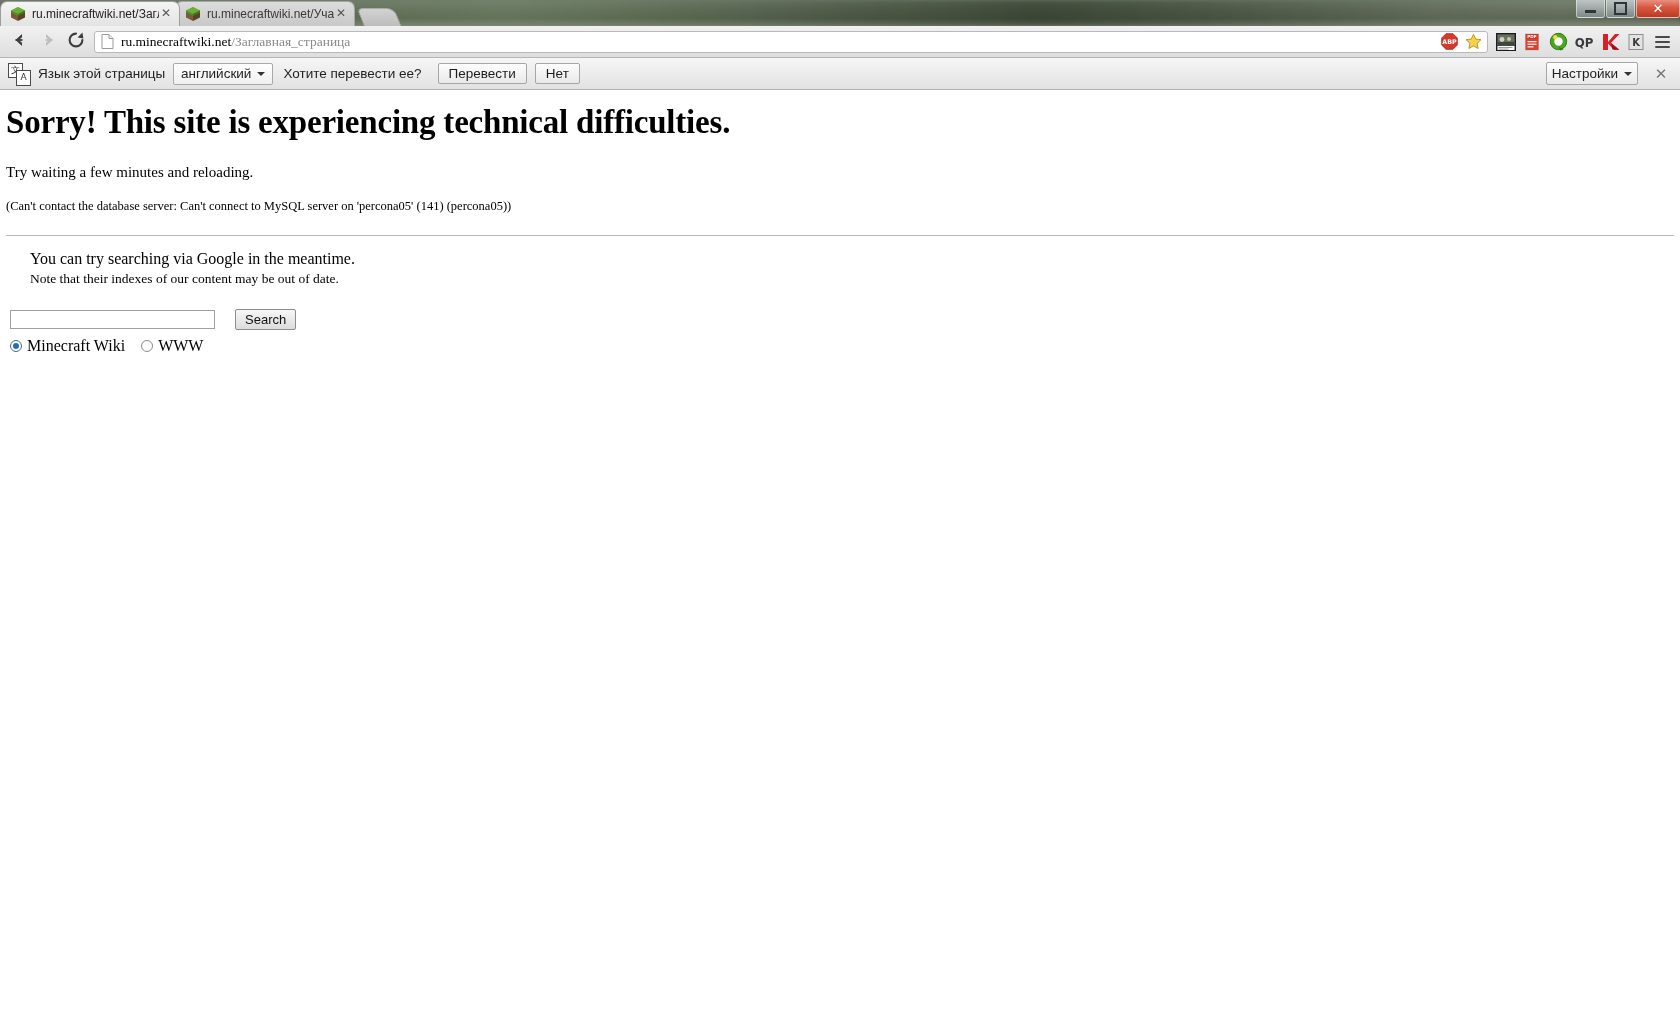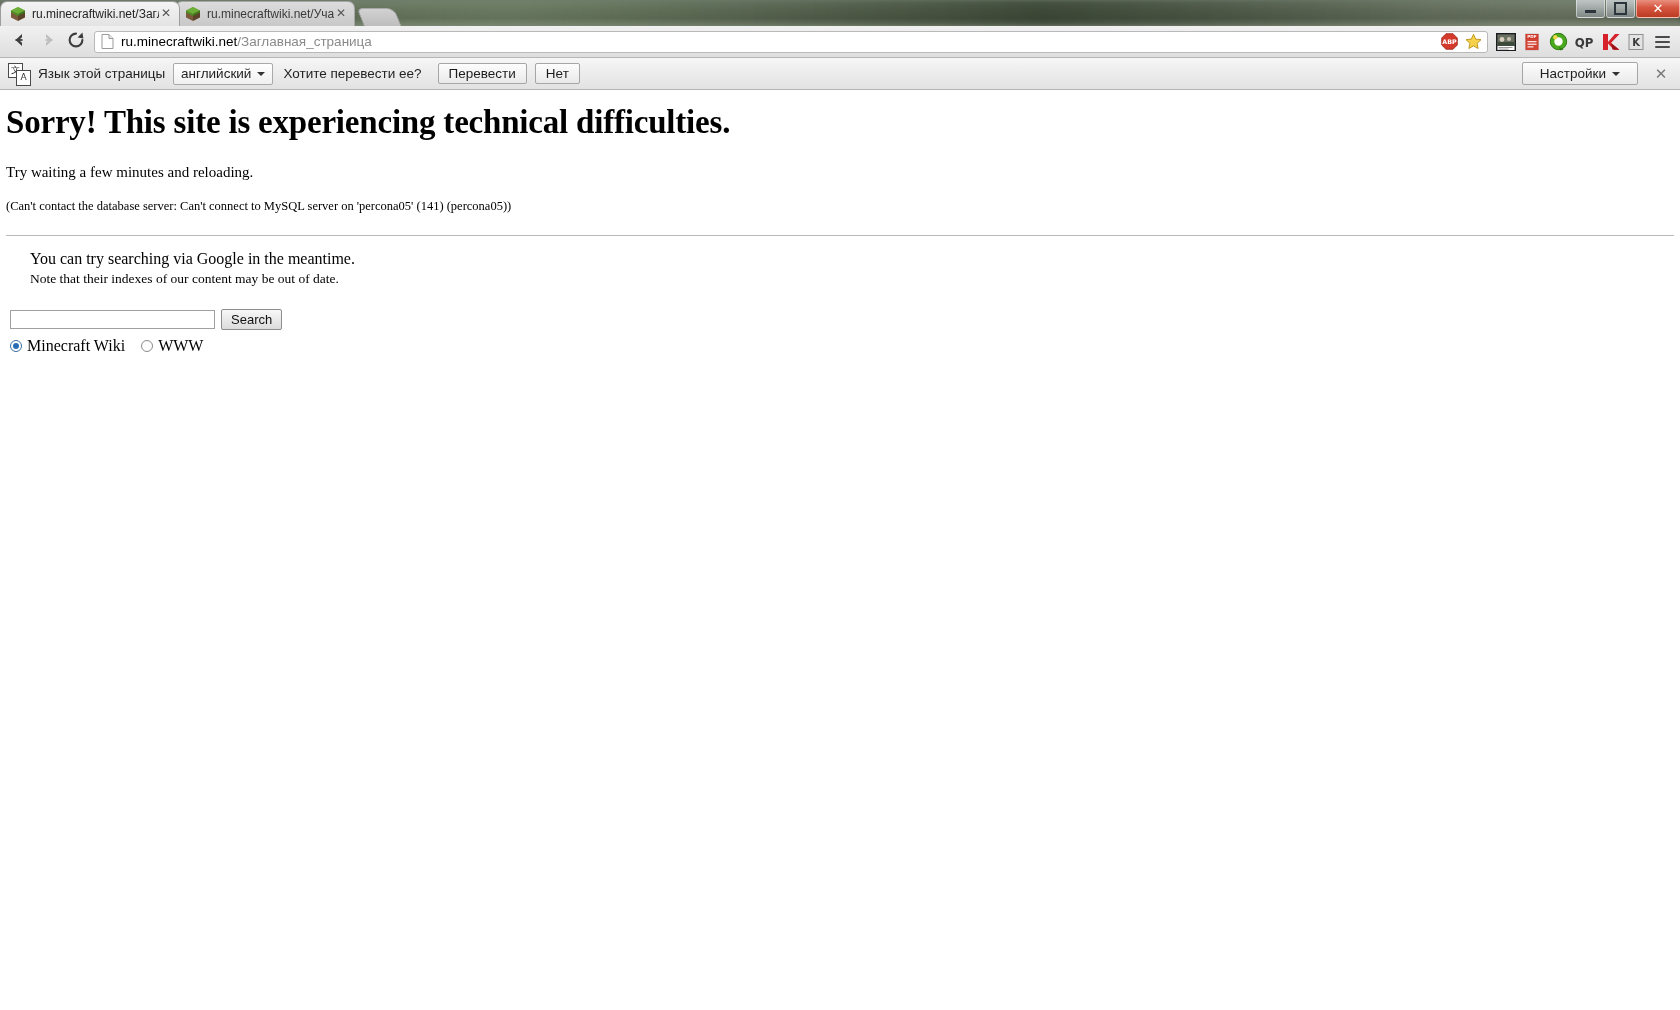--- a/index.html
+++ b/index.html
@@ -193,21 +193,21 @@
     width: 13px;
     height: 15px;
     flex: 0 0 13px;
     margin-right: 7px;
     position: relative;
   }
   .url-text {
     font-size: 13.5px;
     color: #000;
     white-space: nowrap;
-    font-family: Liberation Sans, sans-serif;
+    font-family: Liberation Serif, serif;
   }
   .url-path { color: #8a8a8a; }
   .omni-actions {
     position: absolute;
     right: 4px;
     top: 0;
     height: 100%;
     display: flex;
     align-items: center;
     gap: 4px;
@@ -315,21 +315,21 @@
     white-space: nowrap;
     box-sizing: border-box;
     color: #1c1c1c;
   }
   .infobar-spacer { flex: 1 1 auto; }
   .settings-btn {
     height: 23px;
     background: linear-gradient(180deg, #fdfdfd, #e9e9e9);
     border: 1px solid #a6a6a6;
     border-radius: 2px;
-    padding: 0 17px;
+    padding: 0 5px;
     display: flex;
     align-items: center;
     font-size: 13.5px;
     box-sizing: border-box;
   }
   .infobar-close {
     width: 22px;
     text-align: center;
     color: #777;
     font-size: 15px;
@@ -397,21 +397,21 @@
     height: 19px;
     border: 1px solid #a0a0a0;
     background: #fff;
     box-sizing: border-box;
     font-family: "Liberation Serif", serif;
     font-size: 13px;
     padding: 0 3px;
     color: #000;
   }
   .search-btn {
-    margin-left: 6px;
+    margin-left: 20px;
     height: 21px;
     padding: 0 9px;
     border: 1px solid #8d8d8d;
     border-radius: 2px;
     background: linear-gradient(180deg, #f7f7f7, #dcdcdc);
     font-family: "Liberation Sans", sans-serif;
     font-size: 13px;
     color: #111;
     display: flex;
     align-items: center;

